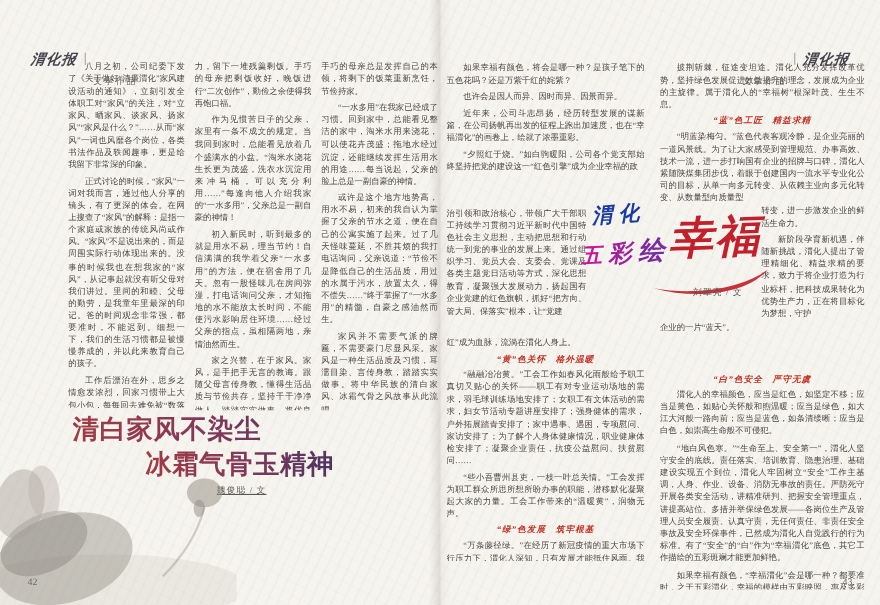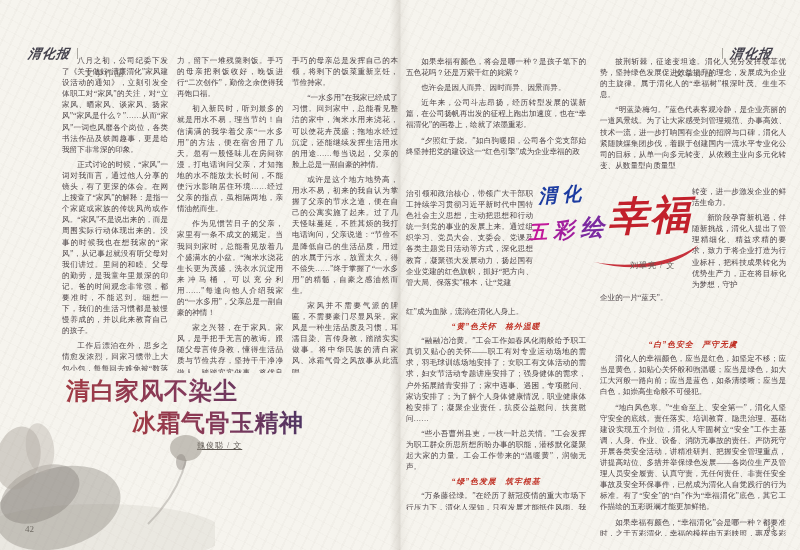--- a/index.html
+++ b/index.html
@@ -75,22 +75,22 @@
       <span class="hdr-sec">文学作品</span>
     </div>
 
     <div class="col" style="left:62px;top:55px;width:106px;height:316px">
         <p class="para t-p">八月之初，公司纪委下发了《关于做好“清廉渭化”家风建设活动的通知》，立刻引发全体职工对“家风”的关注，对“立家风、晒家风、谈家风、扬家风”“家风是什么？”……从而“家风”一词也风靡各个岗位，各类书法作品及轶闻趣事，更是给我留下非常深的印象。</p>
         <p class="para t-p">正式讨论的时候，“家风”一词对我而言，通过他人分享的镜头，有了更深的体会。在网上搜查了“家风”的解释：是指一个家庭或家族的传统风尚或作风。“家风”不是说出来的，而是周围实际行动体现出来的。没事的时候我也在想我家的“家风”，从记事起就没有听父母对我们讲过。里间的和睦、父母的勤劳，是我童年里最深的印记。爸的时间观念非常强，都要准时，不能迟到。细想一下，我们的生活习惯都是被慢慢养成的，并以此来教育自己的孩子。</p>
         <p class="para t-p">工作后漂泊在外，思乡之情愈发浓烈，回家习惯带上大包小包，每每回去难免被“数落一顿”：“回来就回来么，就别糟蹋钱了……”</p>
       </div>
     <div class="col" style="left:177px;top:55px;width:106px;height:318px">
         <p class="para t-c">力，留下一堆残羹剩饭。手巧的母亲把剩饭收好，晚饭进行“二次创作”，勤俭之余使得我再饱口福。</p>
+        <p class="para t-p">作为见惯苦日子的父亲，家里有一条不成文的规定。当我回到家时，总能看见放着几个盛满水的小盆。“淘米水浇花生长更为茂盛，洗衣水沉淀用来冲马桶，可以充分利用……”每逢向他人介绍我家的“一水多用”，父亲总是一副自豪的神情！</p>
         <p class="para t-p">初入新民时，听到最多的就是用水不易，理当节约！自信满满的我学着父亲“一水多用”的方法，便在宿舍用了几天。忽有一股怪味儿在房间弥漫，打电话询问父亲，才知拖地的水不能放太长时间，不能使污水影响居住环境……经过父亲的指点，虽相隔两地，亲情油然而生。</p>
-        <p class="para t-p">作为见惯苦日子的父亲，家里有一条不成文的规定。当我回到家时，总能看见放着几个盛满水的小盆。“淘米水浇花生长更为茂盛，洗衣水沉淀用来冲马桶，可以充分利用……”每逢向他人介绍我家的“一水多用”，父亲总是一副自豪的神情！</p>
         <p class="para t-p">家之兴替，在于家风。家风，是手把手无言的教诲。跟随父母言传身教，懂得生活品质与节俭共存，坚持干干净净做人、踏踏实实做事，将优良传统发扬传承，便是对家风的最好诠释。</p>
       </div>
     <div class="col" style="left:292px;top:55px;width:106px;height:318px">
         <p class="para t-c">手巧的母亲总是发挥自己的本领，将剩下的饭菜重新烹饪，节俭持家。</p>
         <p class="para t-p">“一水多用”在我家已经成了习惯。回到家中，总能看见整洁的家中，淘米水用来浇花，可以使花卉茂盛；拖地水经过沉淀，还能继续发挥生活用水的用途……每当说起，父亲的脸上总是一副自豪的神情。</p>
         <p class="para t-p">或许是这个地方地势高，用水不易，初来的我自认为掌握了父亲的节水之道，便在自己的公寓实施了起来。过了几天怪味蔓延，不胜其烦的我打电话询问，父亲说道：“节俭不是降低自己的生活品质，用过的水属于污水，放置太久，得不偿失……”终于掌握了“一水多用”的精髓，自豪之感油然而生。</p>
         <p class="para t-p">家风并不需要气派的牌匾，不需要豪门尽显风采。家风是一种生活品质及习惯，耳濡目染、言传身教，踏踏实实做事。将中华民族的清白家风、冰霜气骨之风故事从此流唱。</p>
       </div>
 
     <div class="ltitle">
@@ -135,20 +135,21 @@
         <p class="para t-c">红”成为血脉，流淌在渭化人身上。</p>
         <p class="para t-h" style="color: rgb(192, 49, 37);">“黄”色关怀　格外温暖</p>
         <p class="para t-p">“融融冶冶黄。”工会工作如春风化雨般给予职工真切又贴心的关怀——职工有对专业运动场地的需求，羽毛球训练场地安排了；女职工有文体活动的需求，妇女节活动专题讲座安排了；强身健体的需求，户外拓展踏青安排了；家中遇事、遇困，专项慰问、家访安排了；为了解个人身体健康情况，职业健康体检安排了；凝聚企业责任，抗疫公益慰问、扶贫慰问……</p>
         <p class="para t-p">“些小吾曹州县吏，一枝一叶总关情。”工会发挥为职工群众所思所想所盼办事的职能，潜移默化凝聚起大家的力量。工会工作带来的“温暖黄”，润物无声。</p>
         <p class="para t-h" style="color: rgb(192, 49, 37);">“绿”色发展　筑牢根基</p>
         <p class="para t-p">“万条藤径绿。”在经历了新冠疫情的重大市场下行压力下，渭化人深知，只有发展才能抵住风雨。我们内寻提升，在彬州开疆扩土；自我革新，主动调研周边市场，形成快速反应机制，令企业发展更加符合实际需要。</p>
       </div>
 
     <div class="rb" style="left:200px;top:56px;width:186px;height:130px">
         <p class="para t-p">披荆斩棘，征途变坦途。渭化人充分发挥改革优势，坚持绿色发展促进效益提升的理念，发展成为企业的主旋律。属于渭化人的“幸福树”根深叶茂、生生不息。</p>
+        <p class="para t-h" style="color: rgb(192, 49, 37);">“蓝”色工匠　精益求精</p>
         <p class="para t-p">“明蓝染梅匀。”蓝色代表客观冷静，是企业亮丽的一道风景线。为了让大家感受到管理规范、办事高效、技术一流，进一步打响国有企业的招牌与口碑，渭化人紧随陕煤集团步伐，着眼于创建国内一流水平专业化公司的目标，从单一向多元转变、从依赖主业向多元化转变、从数量型向质量型</p>
       </div>
     <div class="rb" style="left:292px;top:186px;width:94px;height:106px">
         <p class="para t-c">转变，进一步激发企业的鲜活生命力。</p>
         <p class="para t-p">新阶段孕育新机遇，伴随新挑战，渭化人提出了管理精细化、精益求精的要求，致力于将企业打造为行业标杆，把科技成果转化为优势生产力，正在将目标化为梦想，守护</p>
       </div>
     <div class="rb" style="left:200px;top:292px;width:186px;height:244px">
         <p class="para t-c">企业的一片“蓝天”。</p>
         <p class="para t-h" style="color: rgb(192, 49, 37); margin-top: 36px;">“白”色安全　严守无虞</p>
         <p class="para t-p">渭化人的幸福颜色，应当是红色，如坚定不移；应当是黄色，如贴心关怀般和煦温暖；应当是绿色，如大江大河般一路向前；应当是蓝色，如条清缕晰；应当是白色，如崇高生命般不可侵犯。</p>

